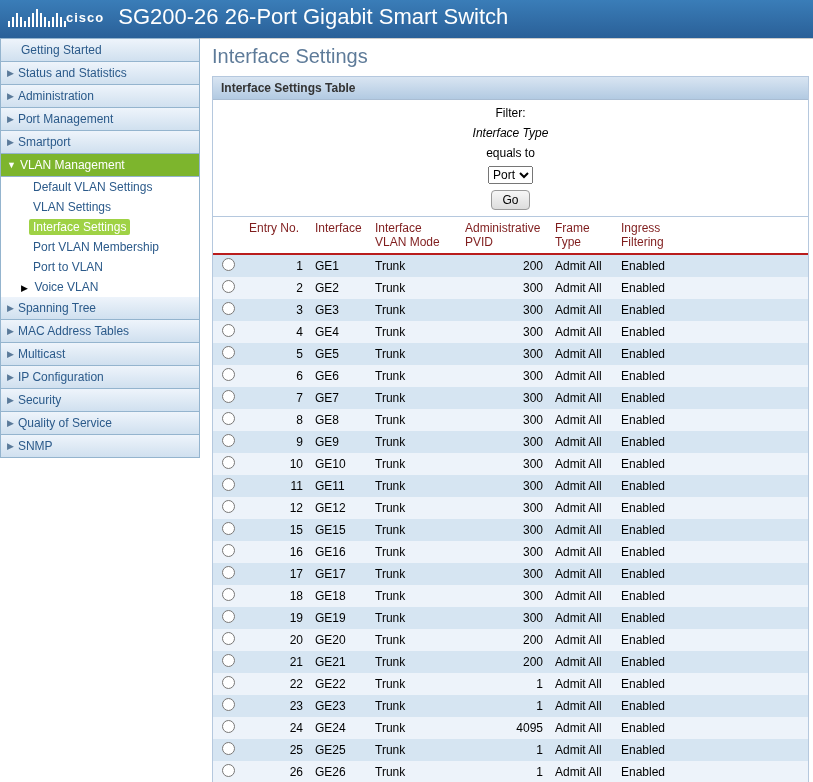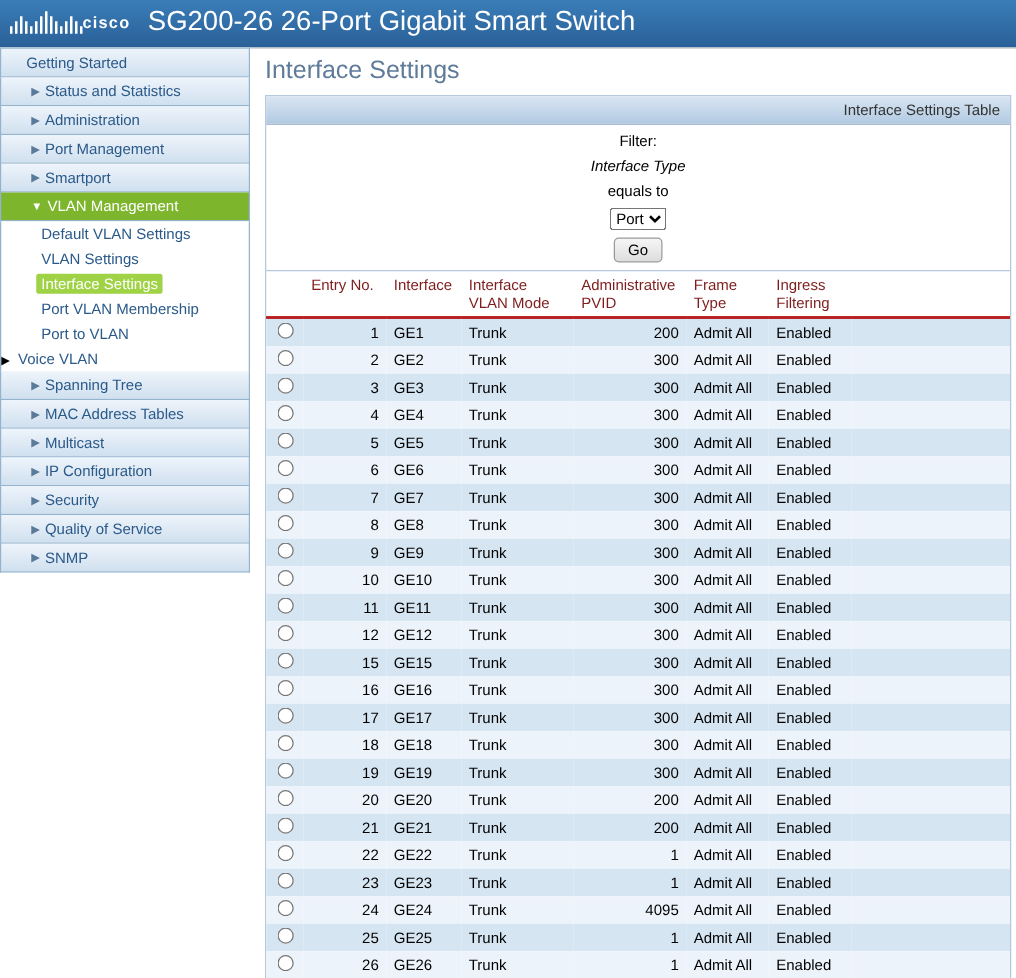--- a/index.html
+++ b/index.html
@@ -5,35 +5,35 @@
 * { box-sizing: border-box; margin: 0; padding: 0; }
 body { font-family: Arial, sans-serif; font-size: 12px; background: #fff; width: 813px; }
 .header { background: linear-gradient(#3a7db8, #2a6098); color: white; padding: 4px 8px 8px 8px; display: flex; align-items: center; gap: 14px; }
 .cisco-logo { display: flex; flex-direction: row; align-items: center; }
 .cisco-bars { display: flex; gap: 2px; align-items: flex-end; height: 20px; }
 .cisco-bars span { width: 2px; background: #fff; }
 .cisco-text { font-size: 13px; font-weight: bold; margin-top: 1px; letter-spacing: 1px; }
 .product-title { font-size: 22px; font-weight: normal; }
 .main { display: flex; }
 .sidebar { width: 200px; flex-shrink: 0; background: #fff; }
-.menu-item { border: 1px solid #94b4ce; border-top: none; background: linear-gradient(#eef4fb, #d0e0ef); padding: 4px 24px; font-size: 12px; color: #2b5a8a; cursor: pointer; display: flex; align-items: center; gap: 4px; }
+.menu-item { border: 1px solid #94b4ce; border-top: none; background: linear-gradient(#eef4fb, #d0e0ef); padding: 4px 6px; font-size: 12px; color: #2b5a8a; cursor: pointer; display: flex; align-items: center; gap: 4px; }
 .menu-item:first-child { border-top: 1px solid #94b4ce; }
 .menu-item.active-section { background: #7db52d; color: #fff; }
 .menu-item .arrow { font-size: 9px; color: #5a7a9a; }
 .menu-item.active-section .arrow { color: #fff; }
 .menu-item.no-arrow { padding-left: 20px; }
 .sub-menu { background: #fff; border-left: 1px solid #94b4ce; border-right: 1px solid #94b4ce; }
 .sub-item { padding: 3px 6px 3px 30px; color: #2b5a8a; cursor: pointer; font-size: 12px; }
 .sub-item.selected { background: #9fd245; color: #fff; padding-left: 30px; display:inline-block; margin-left:0; border-radius:2px; }
 .sub-item-wrap { padding: 2px 0 2px 28px; }
 .sub-item-wrap .sub-item { padding: 1px 4px; display: inline-block; }
 .content { flex: 1; padding: 6px 4px 4px 12px; border-top: 1px solid #ccc; }
 .page-title { font-size: 20px; color: #5e7b99; margin-bottom: 8px; }
 .panel { border: 1px solid #b5c8de; }
-.panel-header { background: linear-gradient(#d9e5f2, #b2cae2); padding: 4px 8px; font-weight: normal; color: #333; border-bottom: 1px solid #a9bdd3; text-align: right; }
+.panel-header { background: linear-gradient(#d9e5f2, #b2cae2); padding: 4px 8px; font-weight: bold; color: #333; border-bottom: 1px solid #a9bdd3; }
 .filter-bar { padding: 6px 8px; border-bottom: 1px solid #b5c8de; display: flex; align-items: center; gap: 6px; flex-direction: column; }
 .filter-bar select { font-size: 12px; }
 .go-btn { border: 1px solid #999; background: linear-gradient(#f6f6f6,#ddd); padding: 2px 10px; border-radius: 4px; cursor: pointer; font-size: 12px; }
 table { width: 100%; border-collapse: collapse; table-layout: fixed; }
 th { text-align: left; padding: 4px 6px; font-weight: normal; color: #7f1d1d; border-bottom: 2px solid #b91c1c; vertical-align: top; font-size: 12px; }
 td { padding: 3px 6px; font-size: 12px; }
 tbody tr:nth-child(odd) { background: #d6e5f2; }
 tbody tr:nth-child(even) { background: #edf3fa; }
 .num-col { text-align: right; }
 .radio-col { width: 30px; text-align: center; }
@@ -91,21 +91,21 @@
       <div class="menu-item active-section">
         <span class="arrow">▼</span>
         <span>VLAN Management</span>
       </div>
       <div class="sub-menu">
         <div class="sub-item-wrap"><span class="sub-item">Default VLAN Settings</span></div>
         <div class="sub-item-wrap"><span class="sub-item">VLAN Settings</span></div>
         <div class="sub-item-wrap"><span class="sub-item selected">Interface Settings</span></div>
         <div class="sub-item-wrap"><span class="sub-item">Port VLAN Membership</span></div>
         <div class="sub-item-wrap"><span class="sub-item">Port to VLAN</span></div>
-        <div class="sub-item-wrap" style="padding-left: 0;"><span style="font-size: 9px;">▶ </span><span class="sub-item">Voice VLAN</span></div>
+        <div class="sub-item-wrap" style="padding-left: 20px;"><span style="font-size: 9px;">▶ </span><span class="sub-item">Voice VLAN</span></div>
       </div>
       <div class="menu-item">
         <span class="arrow">▶</span>
         <span>Spanning Tree</span>
       </div>
       <div class="menu-item">
         <span class="arrow">▶</span>
         <span>MAC Address Tables</span>
       </div>
       <div class="menu-item">

